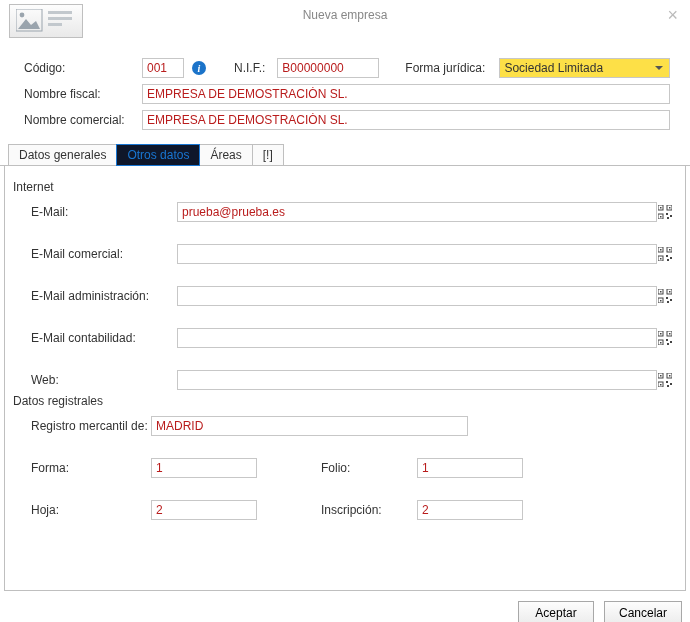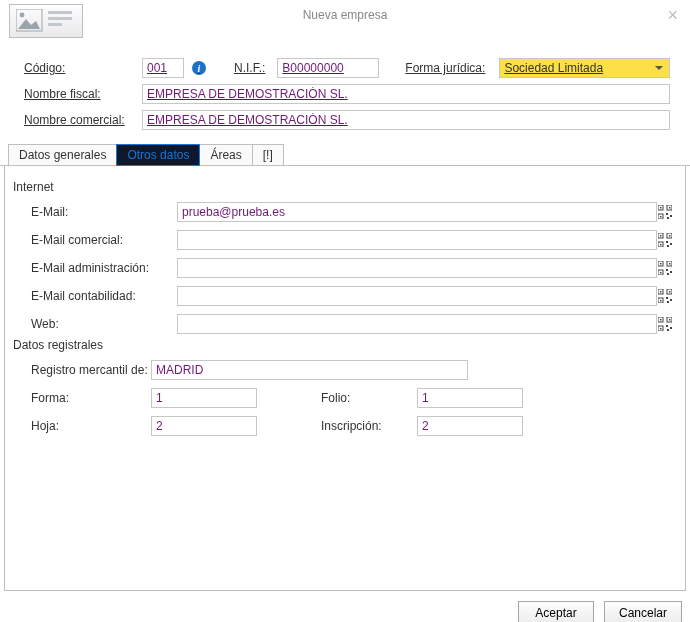--- a/index.html
+++ b/index.html
@@ -36,39 +36,38 @@
     top: 4px;
     width: 74px;
     height: 34px;
     border: 1px solid #bfbfbf;
     background: linear-gradient(#fdfdfd,#e9e9e9);
     padding: 4px 6px;
   }
   .iconbox svg { display:block; }
   .header-area {
     padding: 18px 20px 8px 24px;
-    text-decoration: underline;
   }
   .header-row {
     display: flex;
     align-items: center;
     margin-bottom: 6px;
     gap: 6px;
   }
   .header-row label {
     display: inline-block;
   }
   .lbl-col1 { width: 112px; }
   input[type=text] {
     border: 1px solid #c7c7c7;
     height: 20px;
     padding: 1px 4px;
     font-family: inherit;
     font-size: 12px;
-    color: #701a75;
+    color: #b91c1c;
     background: #fff;
   }
   .codigo { width: 42px; }
   .info-icon {
     width: 14px; height: 14px;
     background: #1b73c9;
     border-radius: 50%;
     color: #fff;
     font-weight: bold;
     font-size: 10px;
@@ -139,21 +138,21 @@
     margin: 0 4px 0 4px;
     padding: 10px 8px 10px 8px;
     height: 425px;
   }
   .section-title {
     margin: 4px 0 8px 0;
   }
   .section.datosreg { margin-top: 1px; }
   .form-grid {
     display: grid;
-    row-gap: 8px;
+    row-gap: 22px;
     padding-left: 18px;
   }
   .internet-grid {
     grid-template-columns: 146px 1fr 20px;
     align-items: center;
   }
   .internet-grid .qr {
     width: 16px; height: 16px;
     display: inline-flex;
     align-items: center;

